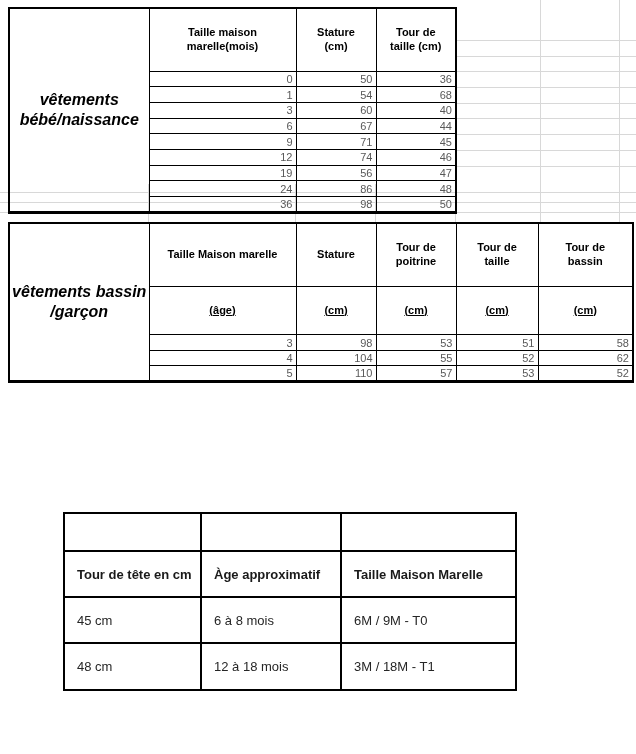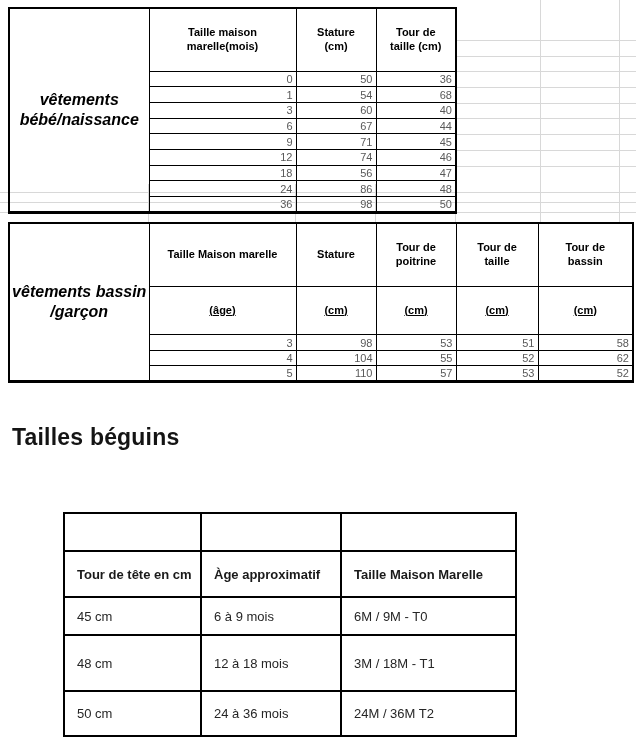--- a/index.html
+++ b/index.html
@@ -111,21 +111,21 @@
       <td class="num">9</td>
       <td class="num">71</td>
       <td class="num">45</td>
     </tr>
     <tr class="dr">
       <td class="num">12</td>
       <td class="num">74</td>
       <td class="num">46</td>
     </tr>
     <tr class="dr">
-      <td class="num">18</td>
+      <td class="num">19</td>
       <td class="num">56</td>
       <td class="num">47</td>
     </tr>
     <tr class="dr">
       <td class="num">24</td>
       <td class="num">86</td>
       <td class="num">48</td>
     </tr>
     <tr class="dr">
       <td class="num">36</td>
@@ -193,50 +193,44 @@
     <tr class="dr">
       <td class="num">5</td>
       <td class="num">110</td>
       <td class="num">57</td>
       <td class="num">53</td>
       <td class="num">52</td>
     </tr>
   </tbody>
     </table>
 
-  <div class="h2">Tailles béguins</div>
 
   <table class="t3">
     <colgroup>
         <col style="width:137px">
         <col style="width:140px">
         <col style="width:175px">
       </colgroup>
     <tbody>
         <tr style="height:38px;">
       <td></td>
       <td></td>
       <td></td>
     </tr>
     <tr style="height:46px;">
       <td class="th">Tour de tête en cm</td>
       <td class="th">Àge approximatif</td>
       <td class="th">Taille Maison Marelle</td>
     </tr>
-    <tr style="height:38px;">
+    <tr style="height:46px;">
       <td>45 cm</td>
-      <td>6 à 9 mois</td>
+      <td>6 à 8 mois</td>
       <td>6M / 9M - T0</td>
     </tr>
-    <tr style="height:56px;">
+    <tr style="height:47px;">
       <td>48 cm</td>
       <td>12 à 18 mois</td>
       <td>3M / 18M - T1</td>
     </tr>
-    <tr style="height:45px;">
-      <td>50 cm</td>
-      <td>24 à 36 mois</td>
-      <td>24M / 36M T2</td>
-    </tr>
   </tbody>
     </table>
 
 </div>
 
 </body></html>

